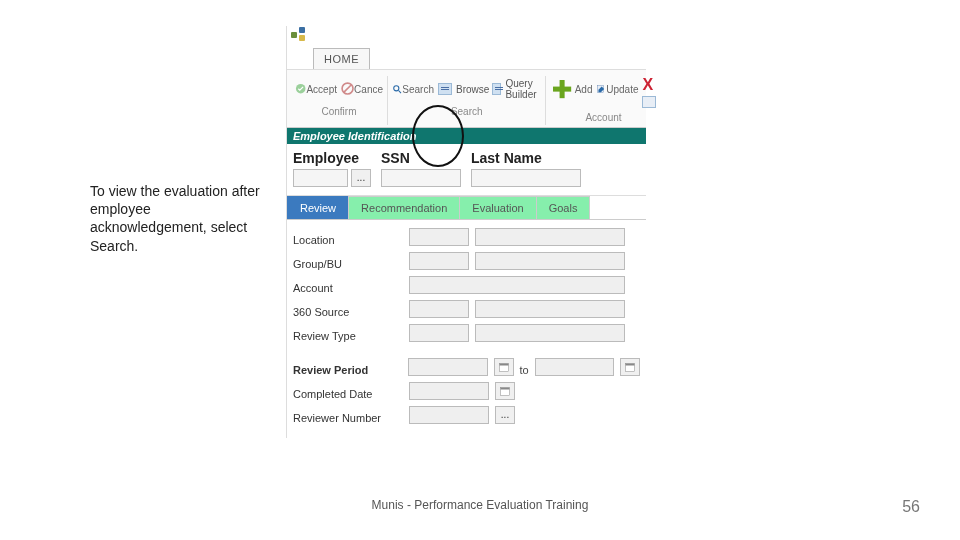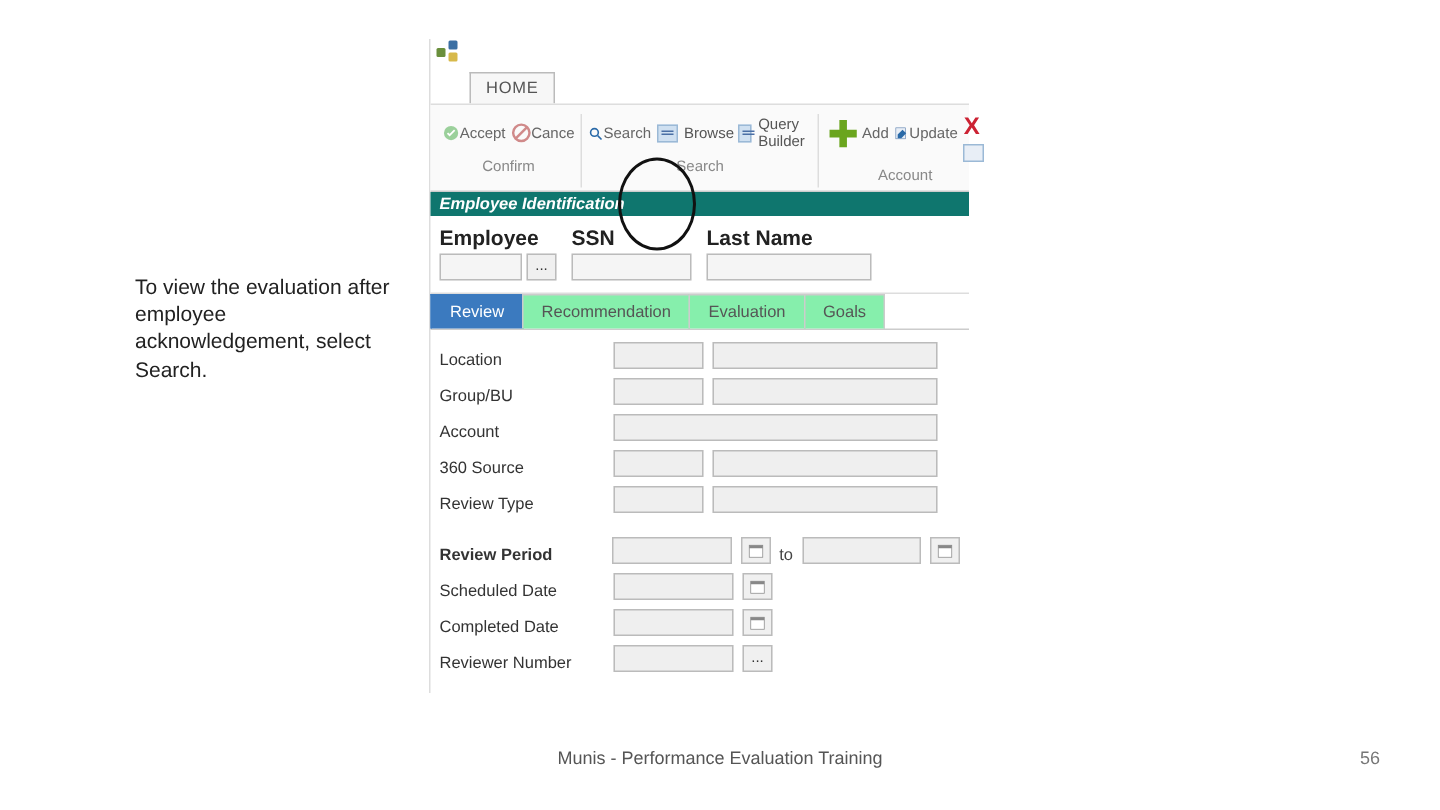--- a/index.html
+++ b/index.html
@@ -197,21 +197,21 @@
     left:0; right:0;
     top:498px;
     text-align:center;
     font-size:12px;
     color:#555;
   }
   .footer-page {
     position:absolute;
     right:40px;
     top:498px;
-    font-size:12px;
+    font-size:16px;
     color:#777;
   }
 </style>
 </head>
 <body>
 
 <div class="instruction">To view the evaluation after employee acknowledgement, select Search.</div>
 
 <div class="app">
 
@@ -365,30 +365,20 @@
       <span class="to-text">to</span>
       <span class="fld w80"></span>
       <span class="cal-btn">
         <svg viewBox="0 0 24 24">
             <rect x="3" y="5" width="18" height="16" fill="#fff" stroke="#888"></rect>
             <rect x="3" y="5" width="18" height="4" fill="#888"></rect>
           </svg>
       </span>
     </div>
     <div class="form-row">
-      <span class="flabel">Scheduled Date</span>
-      <span class="fld w80"></span>
-      <span class="cal-btn">
-        <svg viewBox="0 0 24 24">
-            <rect x="3" y="5" width="18" height="16" fill="#fff" stroke="#888"></rect>
-            <rect x="3" y="5" width="18" height="4" fill="#888"></rect>
-          </svg>
-      </span>
-    </div>
-    <div class="form-row">
       <span class="flabel">Completed Date</span>
       <span class="fld w80"></span>
       <span class="cal-btn">
         <svg viewBox="0 0 24 24">
             <rect x="3" y="5" width="18" height="16" fill="#fff" stroke="#888"></rect>
             <rect x="3" y="5" width="18" height="4" fill="#888"></rect>
           </svg>
       </span>
     </div>
     <div class="form-row">

